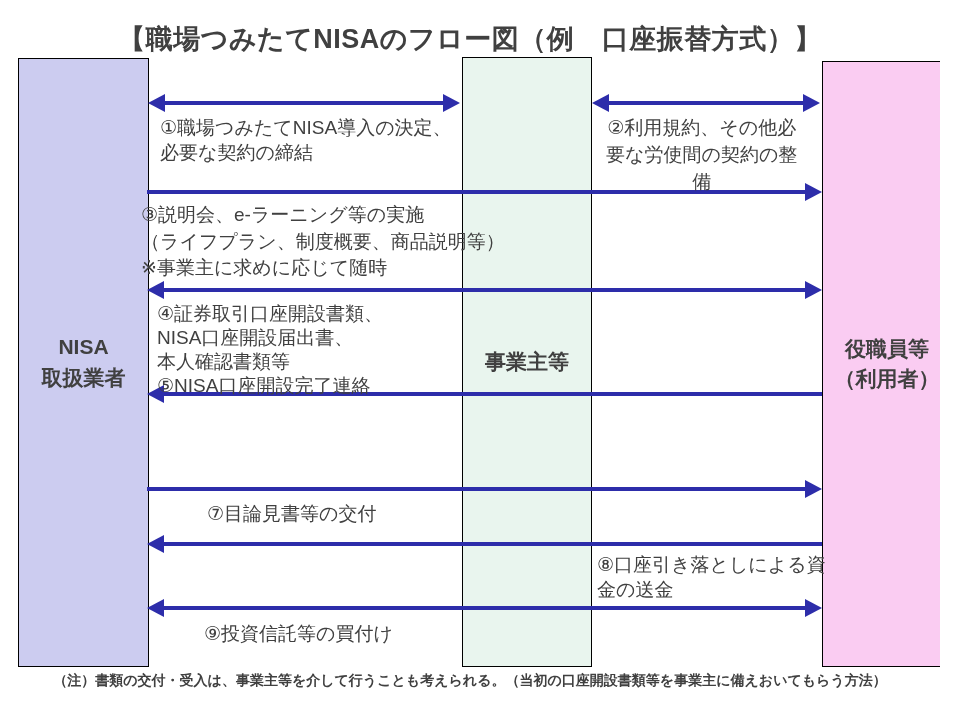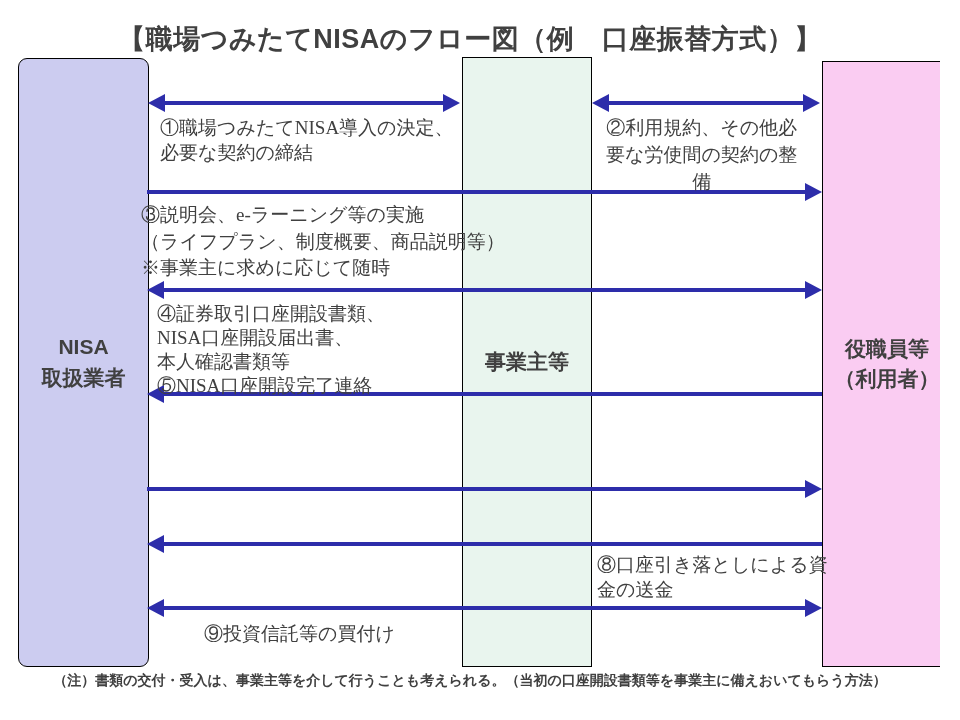--- a/index.html
+++ b/index.html
@@ -11,21 +11,21 @@
   }
   .title {
     position:absolute; top:5px; left:0; width:100%;
     text-align:center; font-size:27px; font-weight:bold; letter-spacing:0.5px;
     white-space:pre;
   }
   .actor-box {
     position:absolute; border:1.6px solid #000;
     display:flex; align-items:center; justify-content:center;
   }
-  .actor-box.dealer   { left:18px;  top:42px; width:129px; height:607px; background:var(--c-dealer);border-radius:9px; }
+  .actor-box.dealer   { left:18px;  top:42px; width:129px; height:607px; background:var(--c-dealer); }
   .actor-box.employer { left:462px; top:41px; width:128px; height:608px; background:var(--c-employer); }
   .actor-box.employee { left:822px; top:45px; width:128px; height:604px; background:var(--c-employee); }
   .actor-label {
     font-size:21px; font-weight:bold; text-align:center;
     white-space:pre-line; line-height:1.45;
   }
   
   .arrow { position:absolute; height:20px; }
   .arrow .shaft { position:absolute; top:8px; height:4px; left:0; right:0; background:var(--c-arrow); }
   .arrow.hl .shaft { left:11px; }
@@ -35,21 +35,21 @@
     border-top:9px solid transparent; border-bottom:9px solid transparent;
     border-right:17px solid var(--c-arrow);
   }
   .arrow .head-r {
     position:absolute; right:0; top:1px; width:0; height:0;
     border-top:9px solid transparent; border-bottom:9px solid transparent;
     border-left:17px solid var(--c-arrow);
   }
   .step-label {
     position:absolute; font-size:19px; line-height:1.3;
-    white-space:pre-line; letter-spacing:0px;font-family:Liberation Serif, serif;
+    white-space:pre-line; letter-spacing:0px;
   }
   .footnote {
     position:absolute; top:656px; left:0; width:100%;
     text-align:center; font-size:14px; font-weight:bold; white-space:pre;
   }
 </style>
 </head>
 <body>
 
 <div id="stage" style="--c-arrow: #2d2daa; --c-dealer: #ccccf0; --c-employer: #e9f5ee; --c-employee: #faccf2;">
@@ -110,19 +110,20 @@
   <div class="step-label" style="left:606px; top:99px; line-height:1.42;text-align:center;">②利用規約、その他必
 要な労使間の契約の整
 備</div>
   <div class="step-label" style="left:141px; top:186px; line-height:1.4;">③説明会、e-ラーニング等の実施
 （ライフプラン、制度概要、商品説明等）
 ※事業主に求めに応じて随時</div>
   <div class="step-label" style="left:157px; top:286px; line-height:1.26;">④証券取引口座開設書類、
 NISA口座開設届出書、
 本人確認書類等
 ⑤NISA口座開設完了連絡</div>
+  <div class="step-label" style="left:207px; top:486px;">⑦目論見書等の交付</div>
   <div class="step-label" style="left:597px; top:537px; line-height:1.3;">⑧口座引き落としによる資
 金の送金</div>
   <div class="step-label" style="left:204px; top:606px;">⑨投資信託等の買付け</div>
 
   <div class="footnote">（注）書類の交付・受入は、事業主等を介して行うことも考えられる。（当初の口座開設書類等を事業主に備えおいてもらう方法）</div>
 
 </div>
 
 </body></html>

